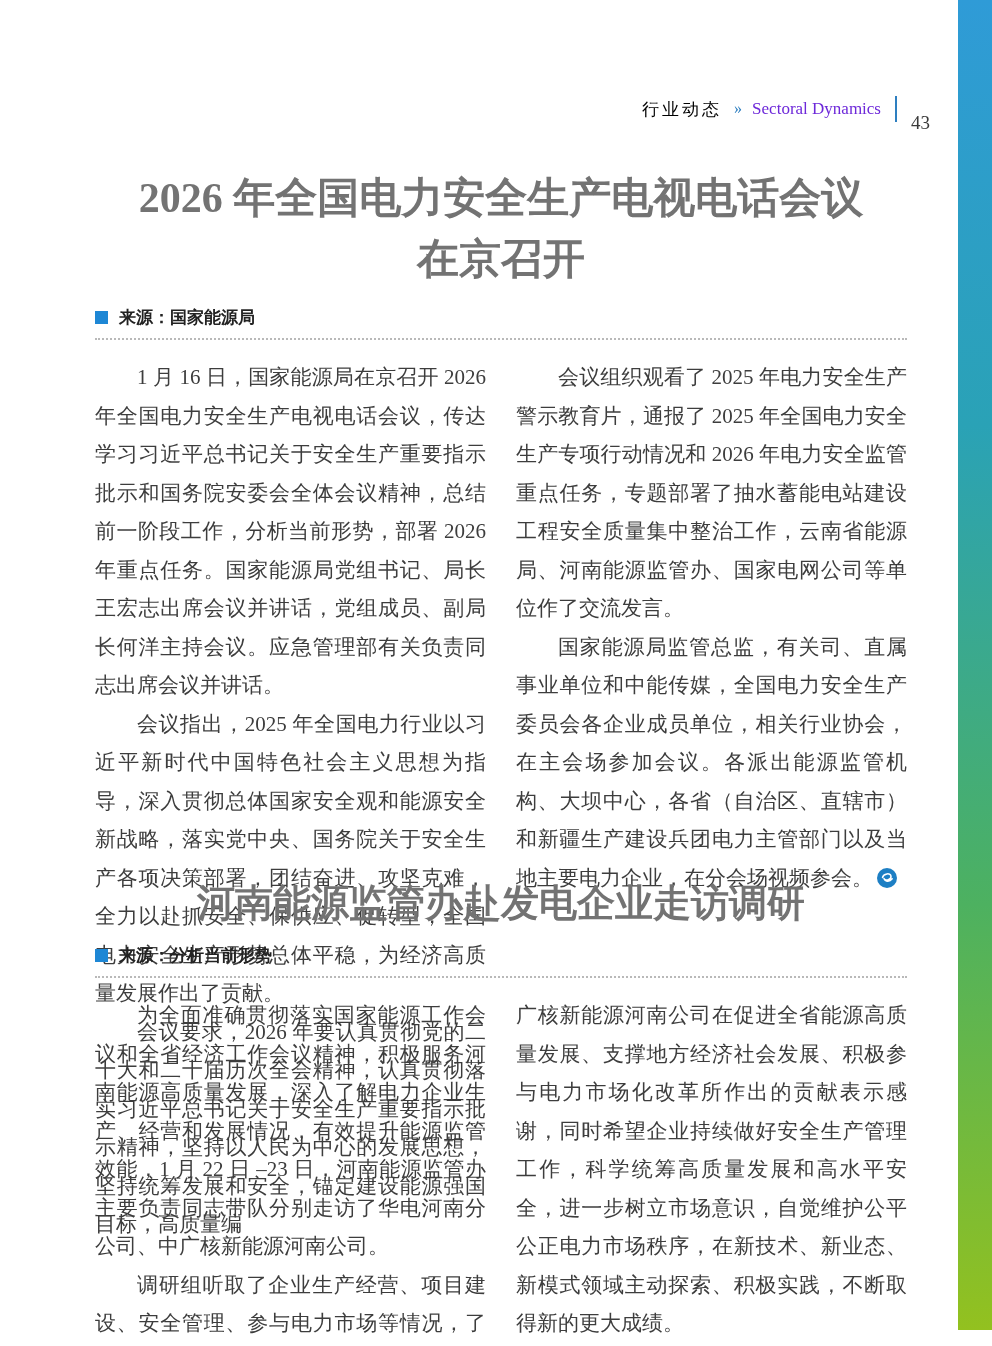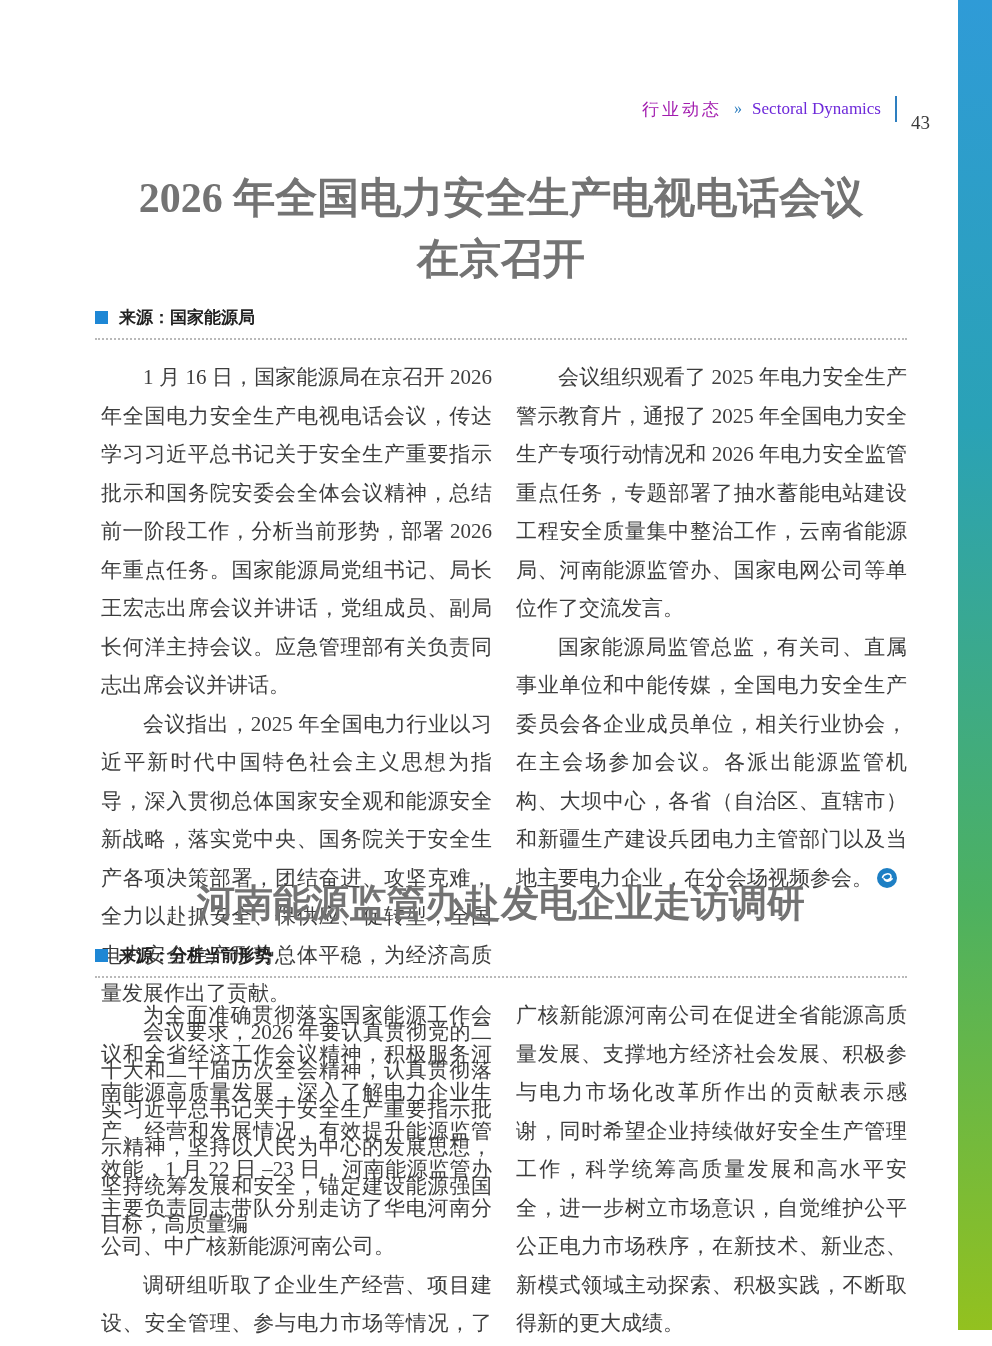--- a/index.html
+++ b/index.html
@@ -20,21 +20,21 @@
   }
   
   .running-header {
     position:absolute; top:84px; right:62px;
     display:flex; align-items:center;
     font-size:18px; color:#3a3a3a;
     white-space:nowrap;
   }
   .running-header .section-cn {
     font-family:"Liberation Sans","DejaVu Sans",sans-serif;
-    letter-spacing:3px; color:#a21caf; font-size:17px;
+    letter-spacing:3px; color:#000000; font-size:17px;
   }
   .running-header .chevron { color:#2e7fc0; margin:0 10px 0 12px; font-size:16px; }
   .running-header .section-en { color:#6d28d9; font-size:17px; }
   .running-header .vrule {
     width:2px; height:26px; background:#2e7fc0; margin:0 14px;
   }
   .running-header .page-no { color:#3a3a3a; font-size:19px;margin-top:28px; }
 
   .article { position:absolute; left:95px; width:812px; }
   .article-1 { top:168px; }
@@ -52,21 +52,21 @@
     margin-top:16px;
     padding-bottom:9px;
     border-bottom:2px dotted #b9b9b9;
   }
   .source-square { width:13px; height:13px; background:#1e87d5; flex:0 0 auto; }
   .source-label {
     font-family:Liberation Serif, serif;
     font-weight:bold; font-size:17px; color:#222222;
   }
 
-  .columns { display:flex; gap:24px; margin-top:18px;justify-content:flex-end; }
+  .columns { display:flex; gap:30px; margin-top:18px; }
   .col { width:391px; }
   .col p {
     font-size:21px; line-height:38.5px; color:#3d3d3d;
     text-align:justify; text-indent:2em;
   }
   .col p.no-indent { text-indent:0; }
 
   .endmark {
     display:inline-block; width:20px; height:20px;
     vertical-align:-3px; margin-left:4px;

